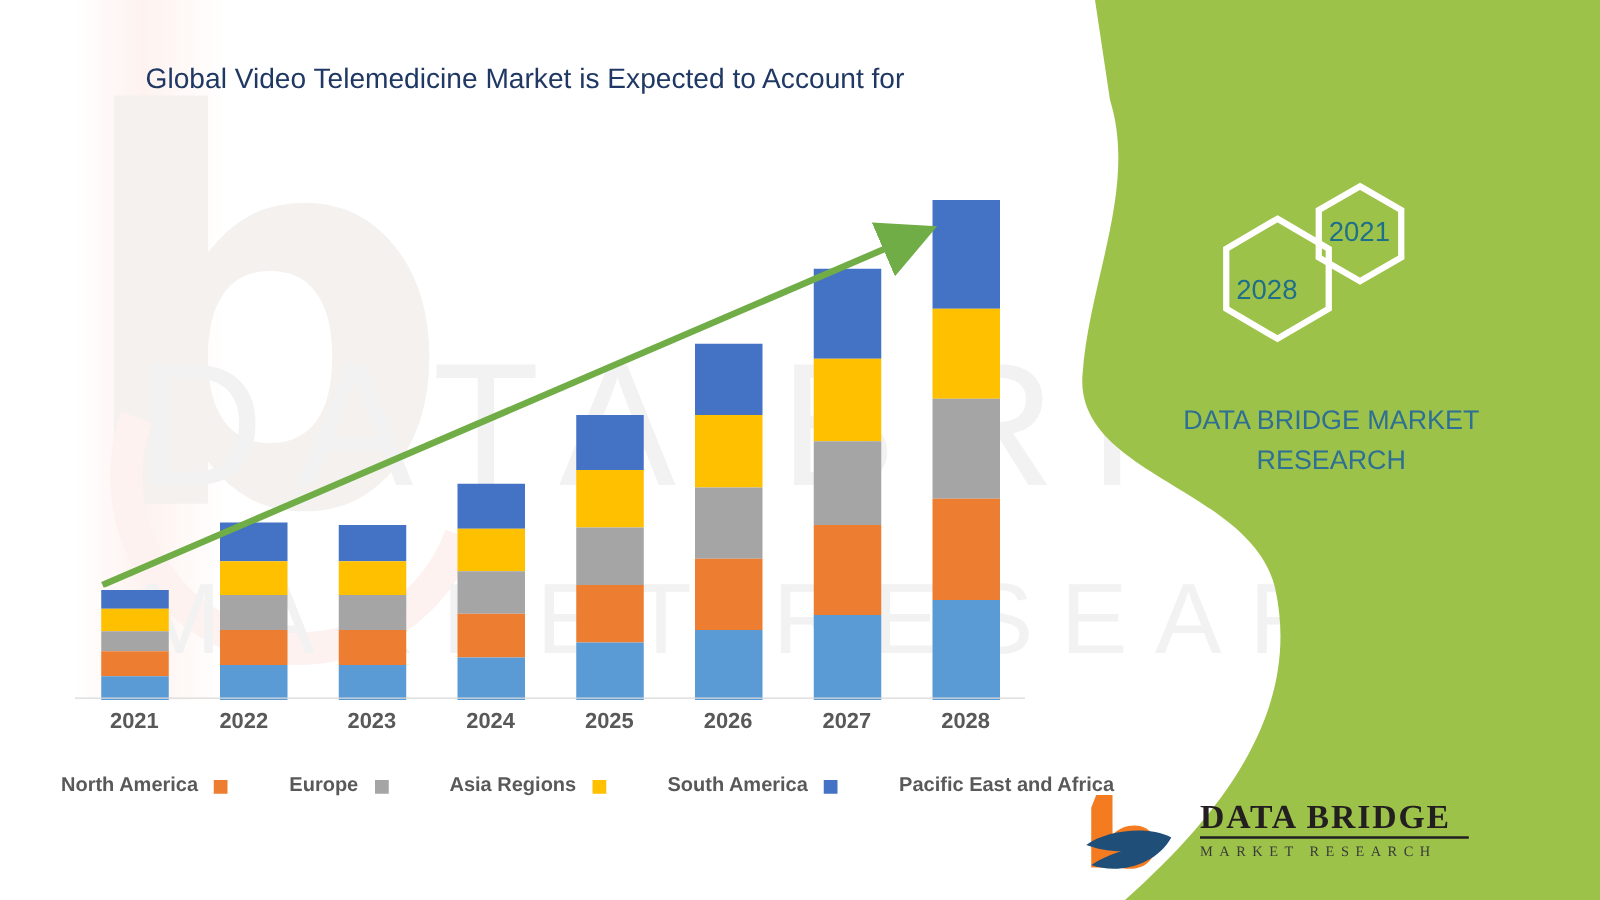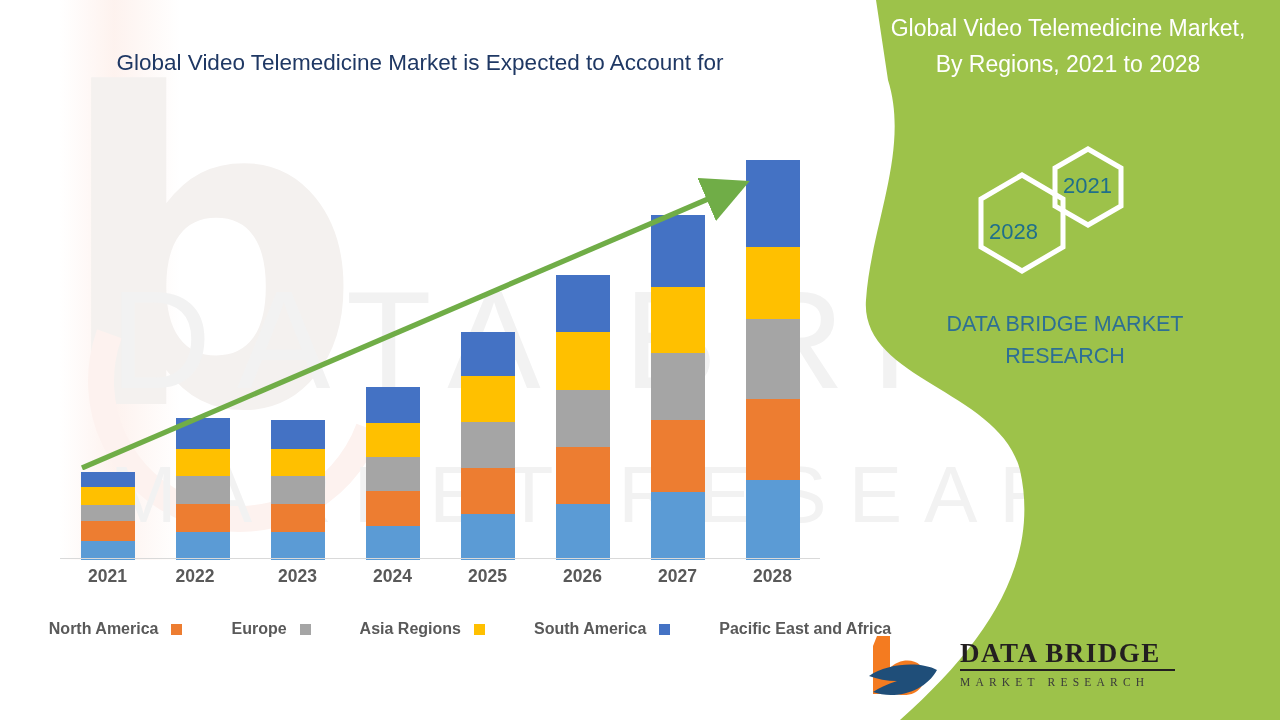--- a/index.html
+++ b/index.html
@@ -271,36 +271,35 @@
 </div>
 
 <div id="green-panel">
 
   <svg id="green-shape" width="440" height="720" viewBox="0 0 440 720">
     <path id="green-path" d="M 36,0 L 440,0 L 440,720 L 60,720 C 150,640 200,560 180,470
              C 160,390 20,380 26,300 C 31,225 70,150 48,80 Z" fill="#9DC24A"></path>
   </svg>
 
   <div id="right-title">
-    <span>Global Video Telemedicine Market,</span><br>
-    <span>By Regions, 2021 to 2028</span>
+    <br>
   </div>
 
   <div id="hex-wrap">
     <svg width="200" height="150" viewBox="0 0 200 150">
 
       <polygon points="128,19 161,38 161,76 128,95 95,76 95,38" fill="none" stroke="#ffffff" stroke-width="5"></polygon>
 
       <polygon points="62,45 103,69 103,117 62,141 21,117 21,69" fill="none" stroke="#ffffff" stroke-width="5"></polygon>
     </svg>
     <div class="hex-label" style="left: 103px; top: 43px; color: rgb(31, 111, 139);">2021</div>
     <div class="hex-label" style="left: 29px; top: 89px; color: rgb(31, 111, 139);">2028</div>
   </div>
 
-  <div id="brand-name" style="color: rgb(46, 111, 147);">
+  <div id="brand-name" style="color: rgb(46, 111, 147); margin-top: 12px;">
     <span>DATA BRIDGE MARKET</span><br>
     <span>RESEARCH</span>
   </div>
 
   <div id="logo">
     <svg id="logo-mark" viewBox="0 0 90 72">
       <path d="M12,4 L25,4 L25,36 C33,27 48,26 55,33 C63,41 60,56 49,61
                C40,65 27,63 20,56 L20,62 L8,62 L8,14 Z" fill="#F47B20"></path>
       <path d="M4,44 C22,31 56,29 72,38 C60,60 30,68 8,60
                C14,56 22,52 32,49 C22,49 12,47 4,44 Z" fill="#1F4E79"></path>

